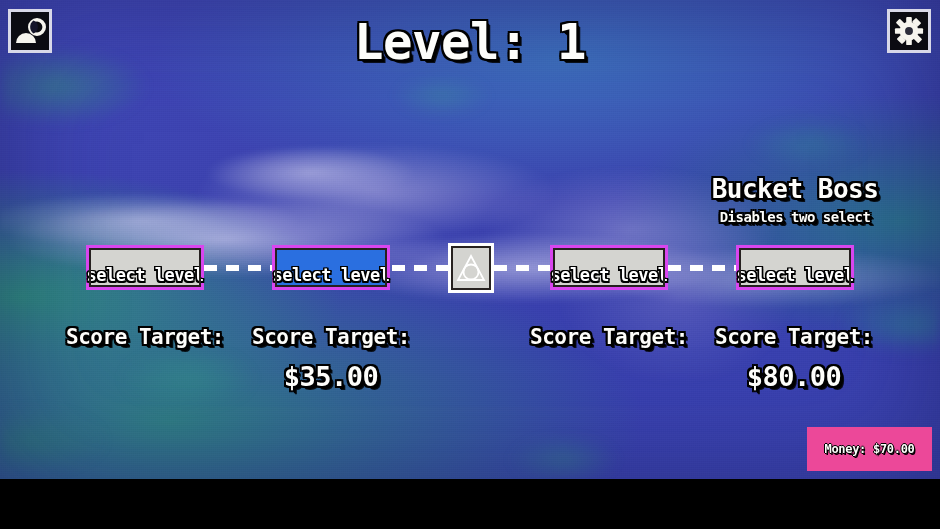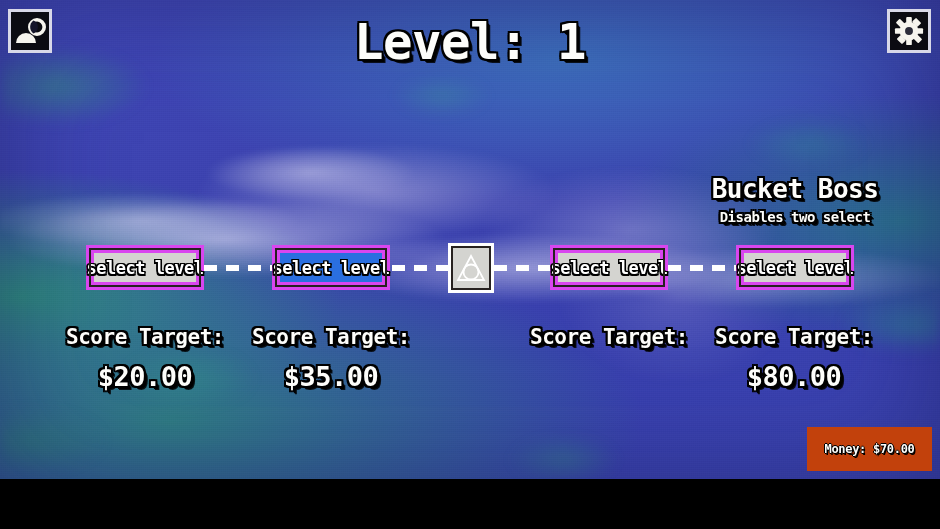--- a/index.html
+++ b/index.html
@@ -126,23 +126,24 @@
     box-sizing: border-box;
     display: flex;
     align-items: center;
     justify-content: center;
     cursor: pointer;
   }
   .node-level {
     width: 118px;
     height: 45px;
     background: #d4d4d0;
-    border: 8px solid #d946ef;
+    border: 5px solid #d946ef;
     outline: 2px solid #26211f;
     outline-offset: -5px;
+    align-items: flex-end;
   }
   .node-level.selected {
     background: #2a6fe0;
   }
   .node-level .lbl {
     font-family: "DejaVu Sans Mono", monospace;
     font-weight: bold;
     font-size: 17px;
     color: #ffffff;
     letter-spacing: -0.5px;
@@ -185,21 +186,21 @@
   #boss-title { font-size: 26px; line-height: 32px; }
   #boss-sub   { font-size: 14px; line-height: 20px; margin-top: 2px; }
 
   
   #money-panel {
     position: absolute;
     right: 8px;
     bottom: 8px;
     width: 125px;
     height: 44px;
-    background: #c2410c;
+    background: #ec4899;
     display: flex;
     align-items: center;
     justify-content: center;
   }
   #money-text {
     font-family: "DejaVu Sans Mono", monospace;
     font-weight: bold;
     font-size: 12px;
     color: #fdfdfa;
     letter-spacing: -0.3px;
@@ -276,21 +277,20 @@
       <span class="lbl">select level</span>
     </div>
 
     <div class="node node-level" style="left:736px;">
       <span class="lbl">select level</span>
     </div>
   </div>
 
   <div class="target-block" style="left:45px;  top:307px;">
     <div class="pix target-label">Score Target:</div>
-    <div class="pix target-value">$20.00</div>
   </div>
 
   <div class="target-block" style="left:231px; top:307px;">
     <div class="pix target-label">Score Target:</div>
     <div class="pix target-value">$35.00</div>
   </div>
 
   <div class="target-block" style="left:509px; top:307px;">
     <div class="pix target-label">Score Target:</div>
   </div>

